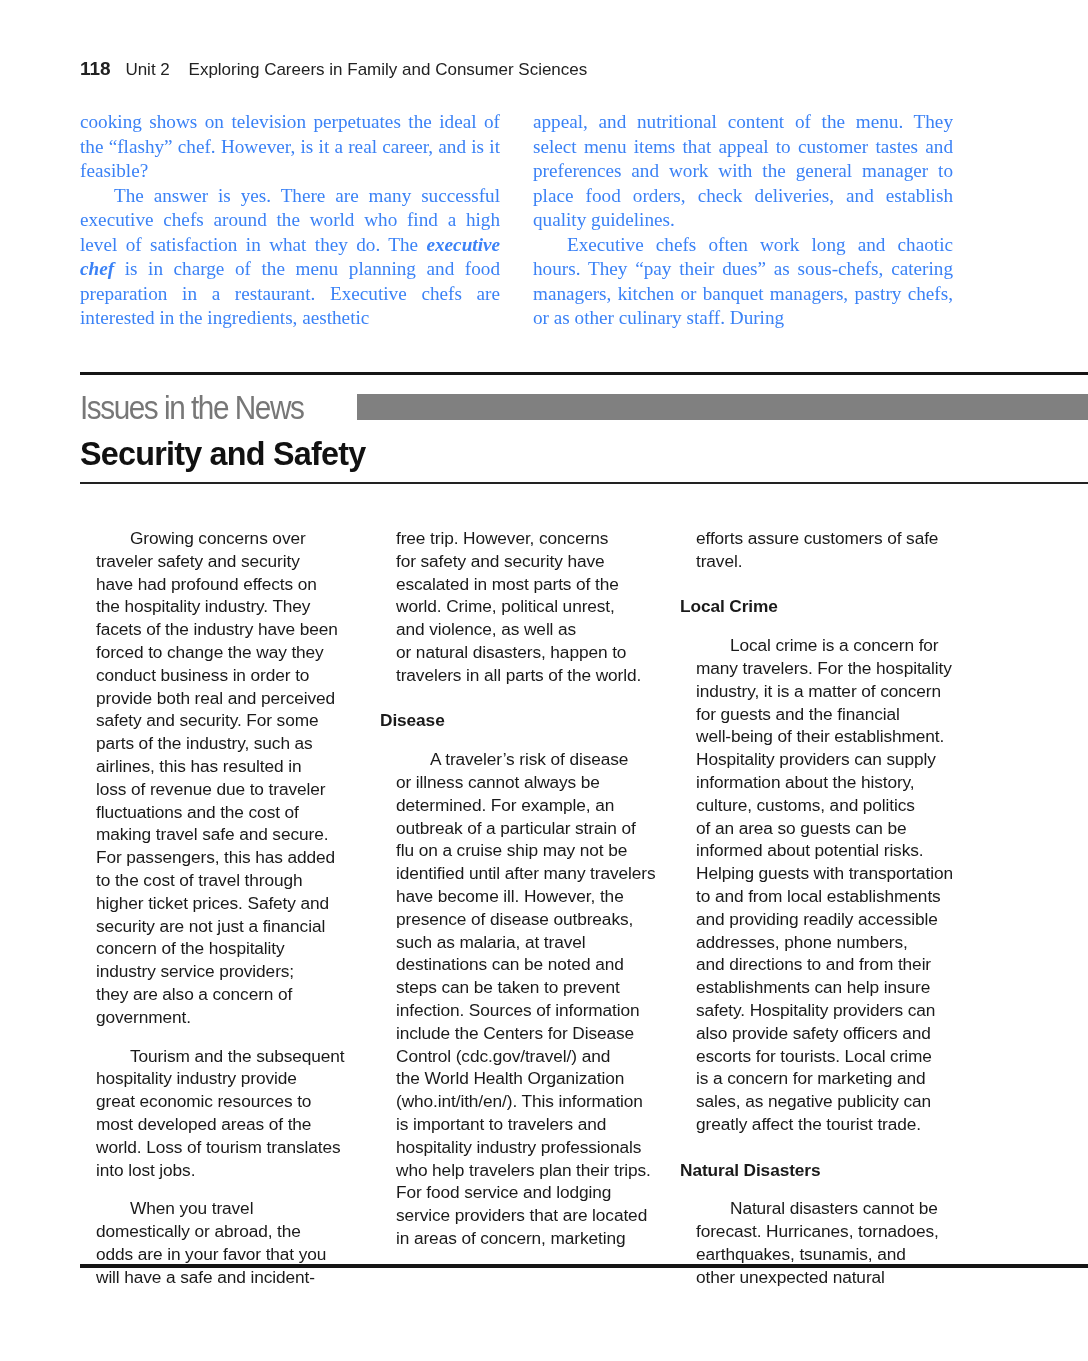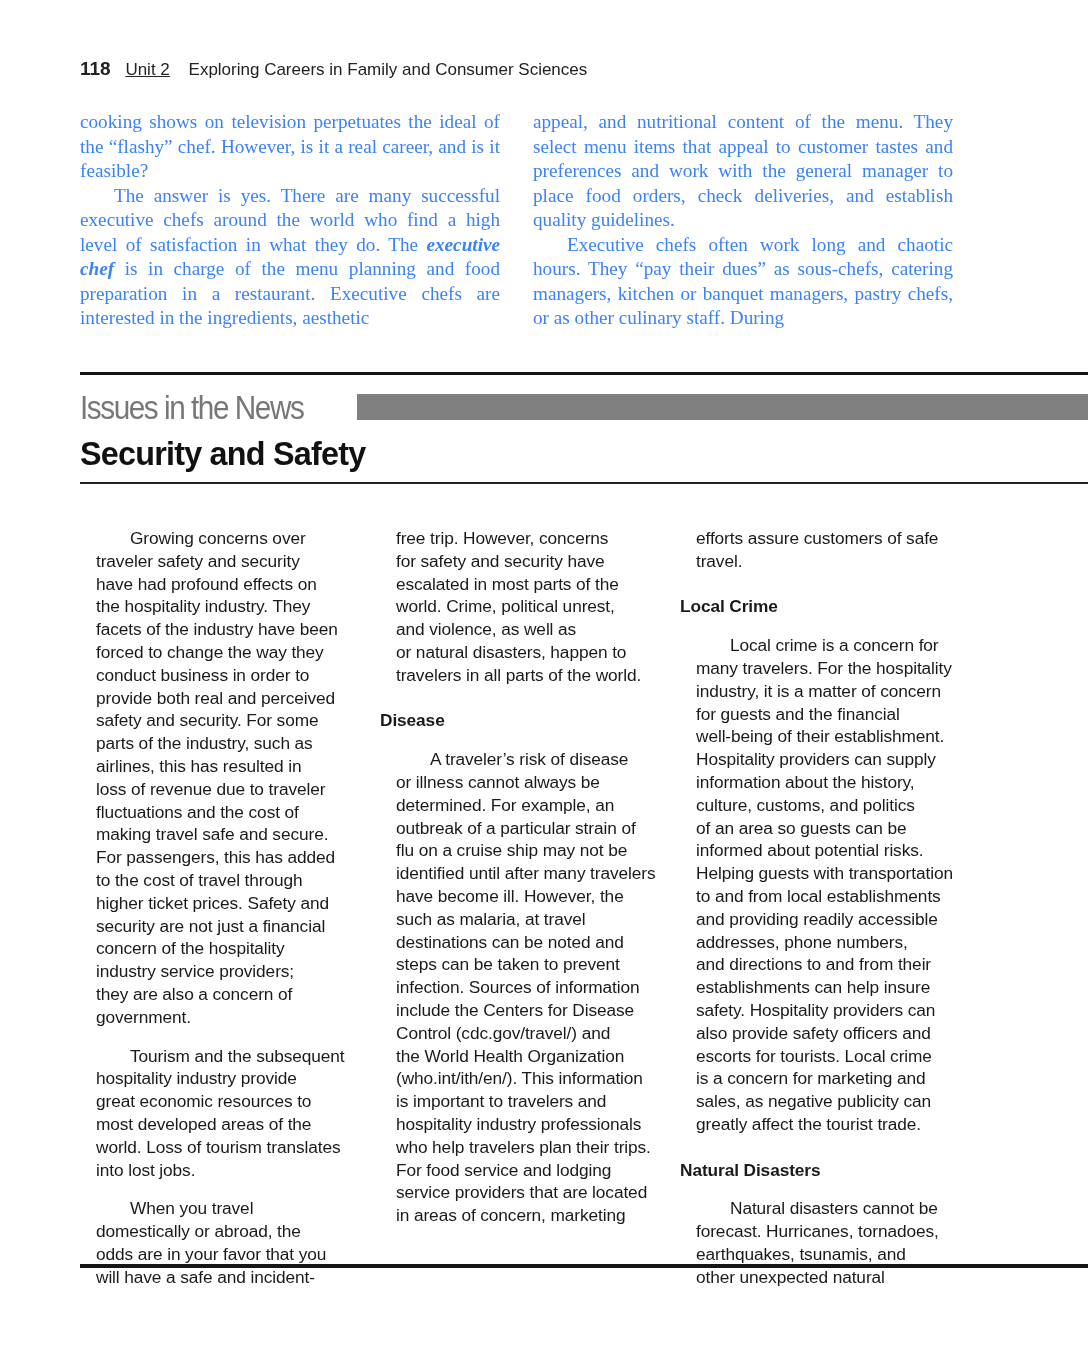--- a/index.html
+++ b/index.html
@@ -1,20 +1,20 @@
 <!DOCTYPE html>
 <html><head>
 <meta charset="utf-8">
 <style>
   html, body { margin: 0; padding: 0; background: #ffffff; }
   body { width: 1088px; height: 1361px; position: relative; overflow: hidden; color: #1a1a1a; }
 
   .running-head { position: absolute; left: 80px; top: 58px; font-family: "Liberation Sans", sans-serif; font-size: 17px; color: #222; white-space: nowrap; }
   .running-head .page-num { font-weight: bold; font-size: 19px; margin-right: 10px; text-align: right; }
-  .running-head .unit { margin-right: 14px; text-decoration: underline; }
+  .running-head .unit { margin-right: 14px; }
 
   .serif-cols { position: absolute; left: 80px; top: 110px; width: 873px; display: flex; justify-content: space-between; }
   .serif-col { width: 420px; font-family: "Liberation Serif", serif; font-size: 19.2px; line-height: 24.5px; text-align: justify; color: #3b82f6; }
   .serif-col p { margin: 0; }
   .serif-col p.indent { text-indent: 34px; }
   .serif-col .term { font-style: italic; font-weight: bold; }
 
   .rule-top { position: absolute; left: 80px; top: 372px; width: 1008px; height: 3px; background: #151515; }
   .feature-label { position: absolute; left: 80px; top: 388px; font-family: "Liberation Sans", sans-serif; font-size: 33px; color: #777777; letter-spacing: -1.6px; transform: scaleX(0.9); transform-origin: left center; white-space: nowrap; line-height: 40px; }
   .feature-bar { position: absolute; left: 357px; top: 394px; width: 731px; height: 26px; background: #808080; }
@@ -109,20 +109,21 @@
       </p>
       <h4>Disease</h4>
       <p class="indent" style="text-indent: 0px;">
         <span class="ln" style="padding-left: 34px;">A traveler’s risk of disease</span>
         <span class="ln">or illness cannot always be</span>
         <span class="ln">determined. For example, an</span>
         <span class="ln">outbreak of a particular strain of</span>
         <span class="ln">flu on a cruise ship may not be</span>
         <span class="ln">identified until after many travelers</span>
         <span class="ln">have become ill. However, the</span>
+        <span class="ln">presence of disease outbreaks,</span>
         <span class="ln">such as malaria, at travel</span>
         <span class="ln">destinations can be noted and</span>
         <span class="ln">steps can be taken to prevent</span>
         <span class="ln">infection. Sources of information</span>
         <span class="ln">include the Centers for Disease</span>
         <span class="ln">Control (cdc.gov/travel/) and</span>
         <span class="ln">the World Health Organization</span>
         <span class="ln">(who.int/ith/en/). This information</span>
         <span class="ln">is important to travelers and</span>
         <span class="ln">hospitality industry professionals</span>

